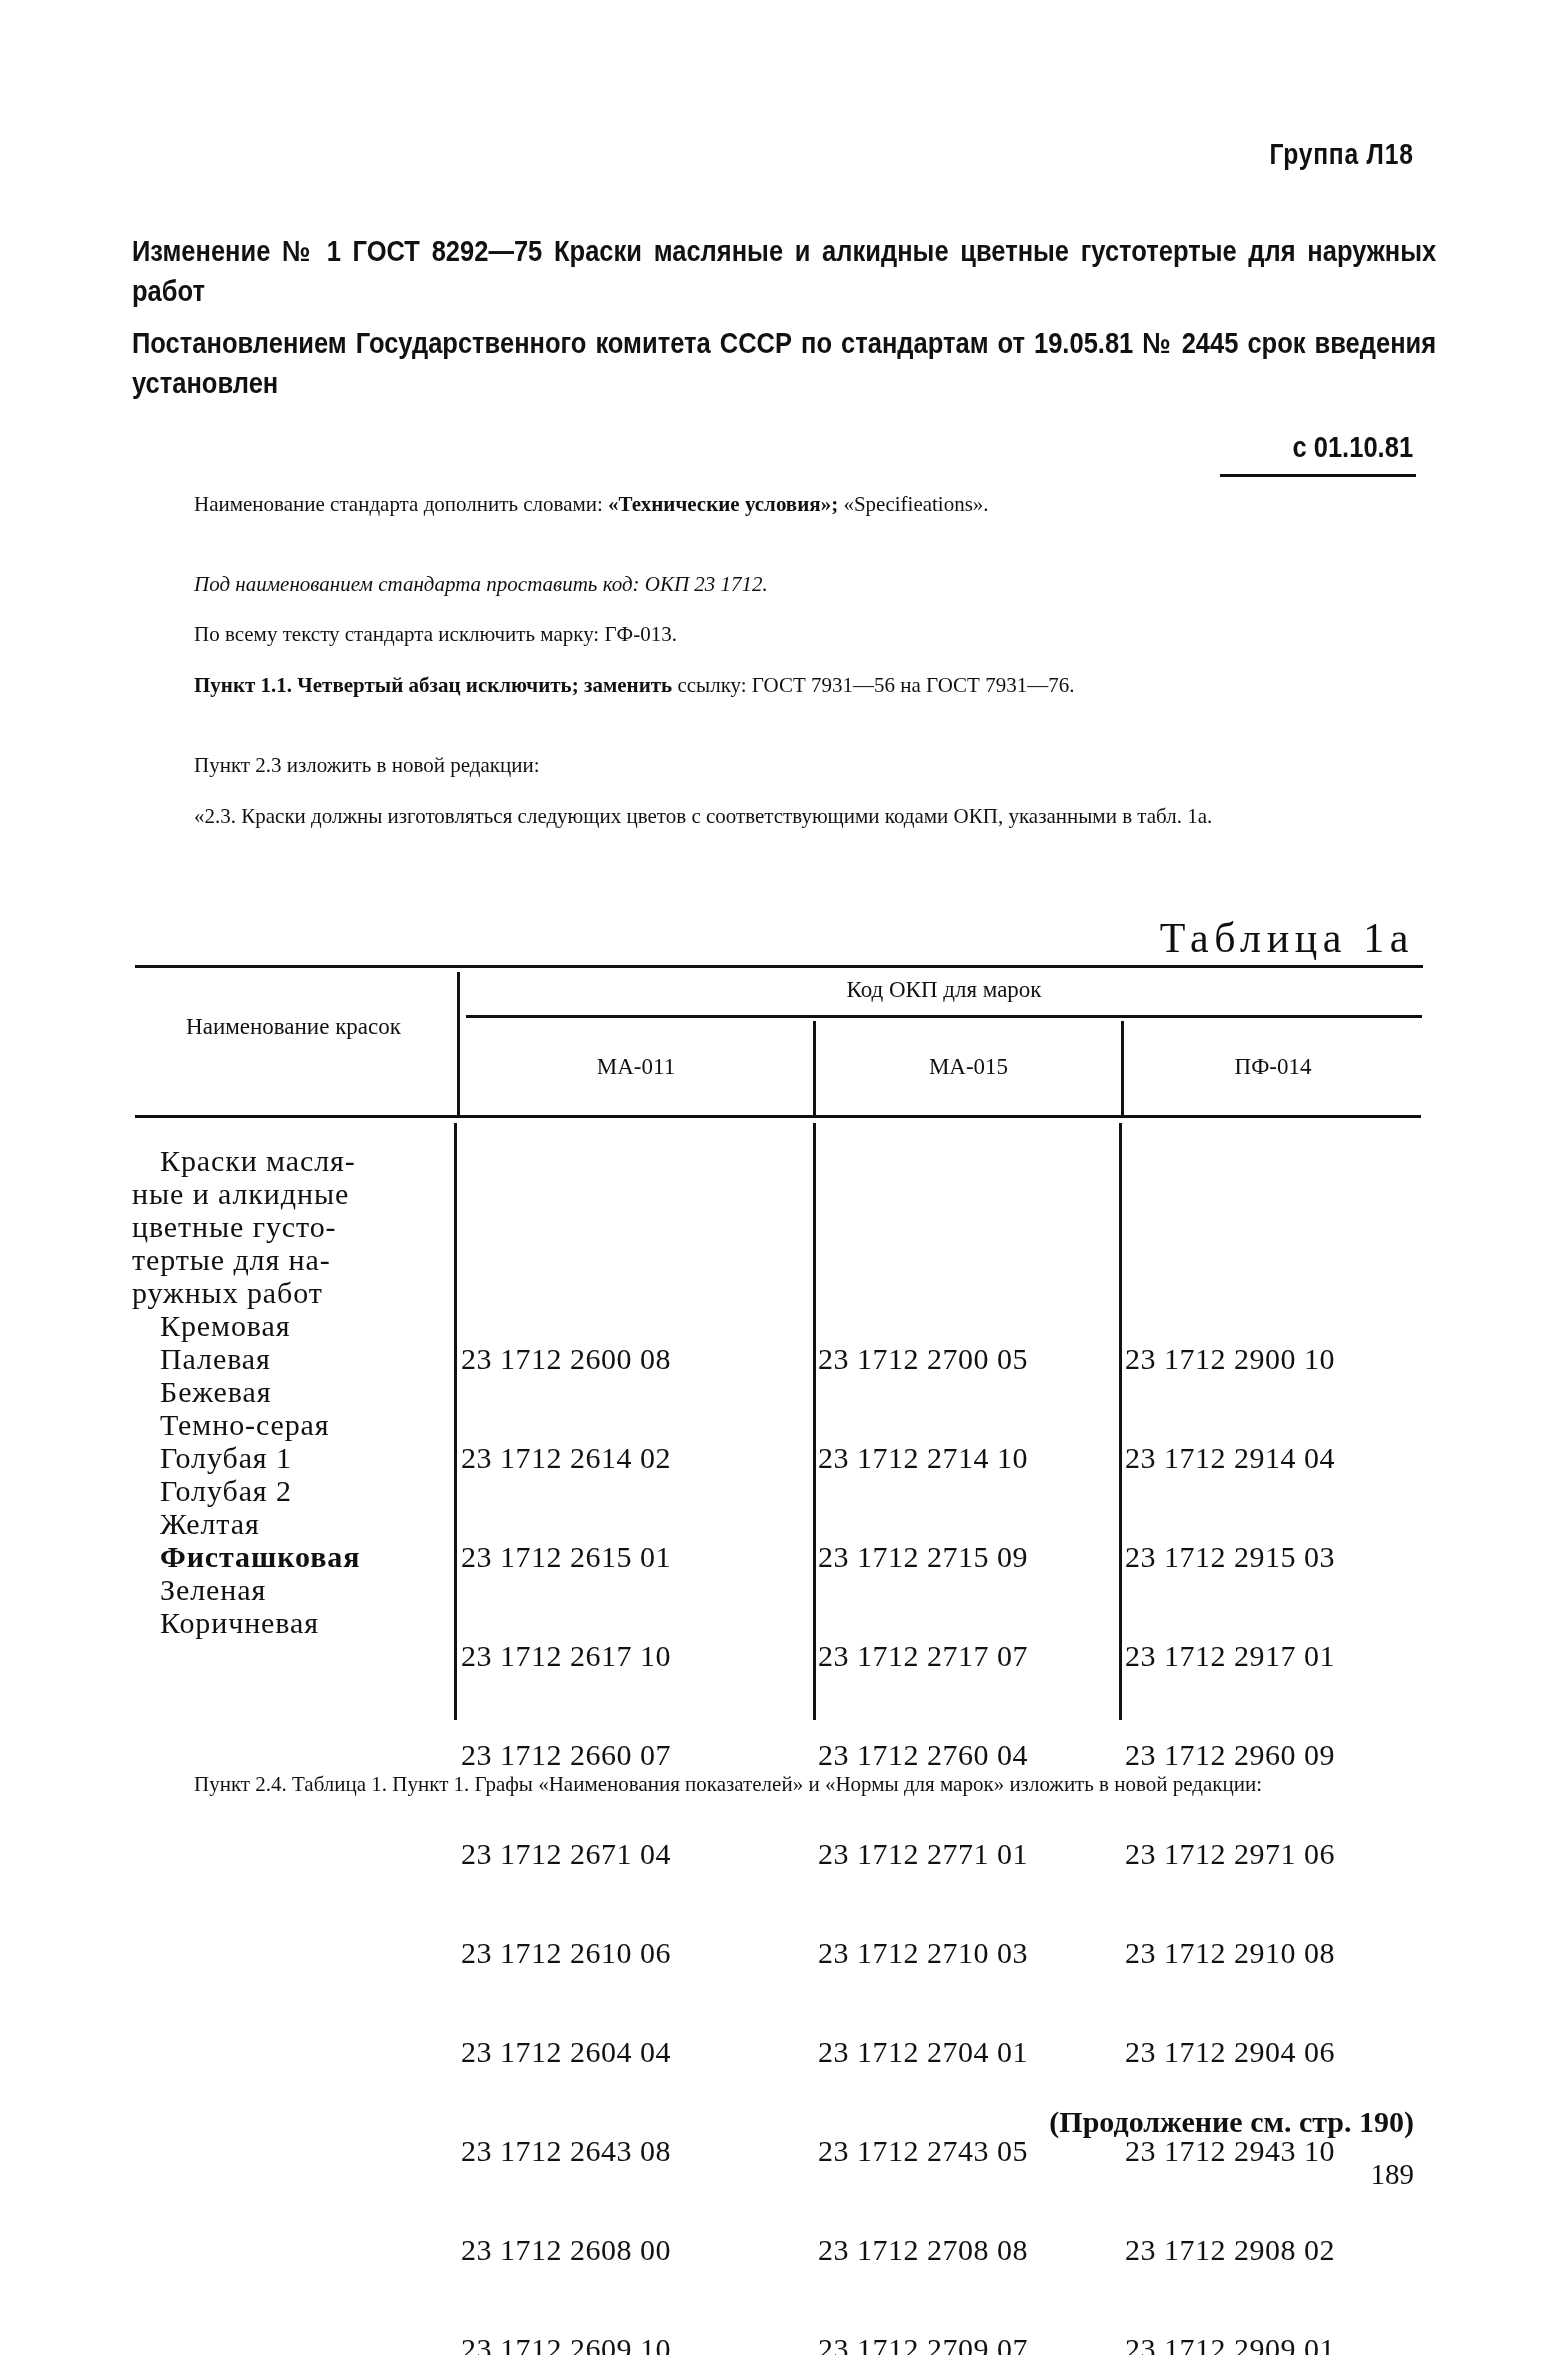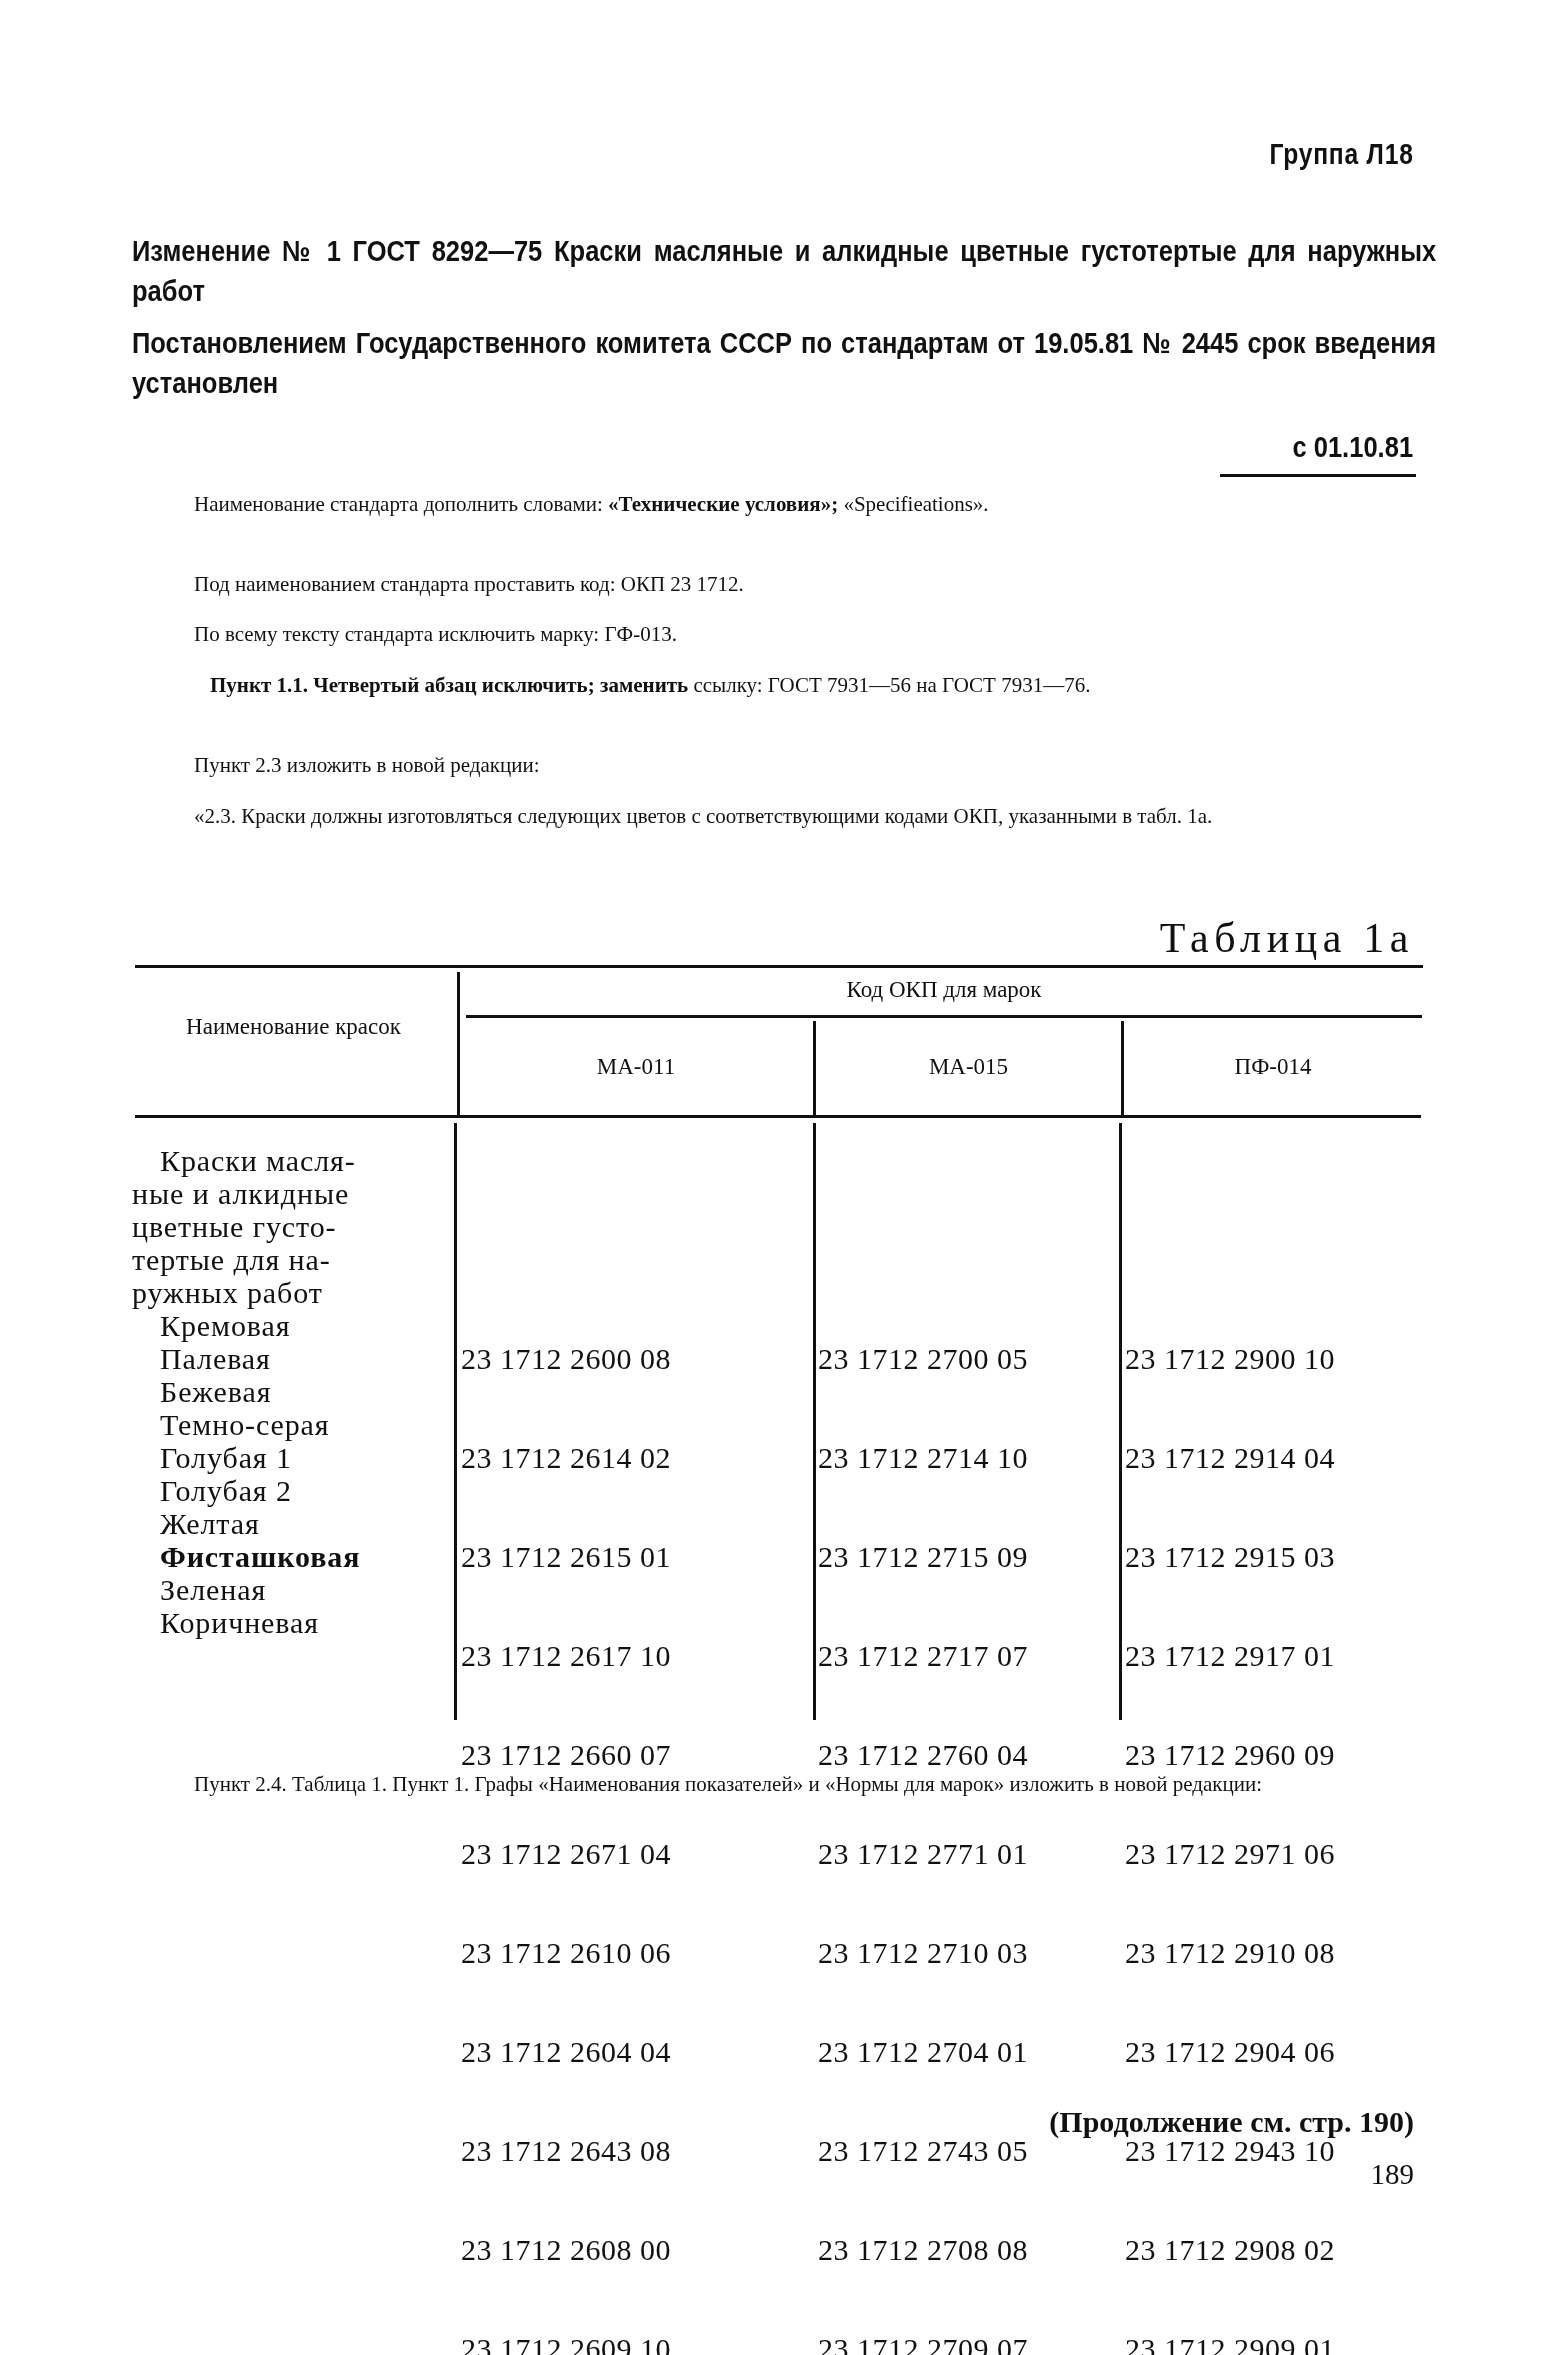--- a/index.html
+++ b/index.html
@@ -9,23 +9,23 @@
   .abs { position: absolute; }
   .group { right: 149px; top: 138px; font-size: 29px; font-weight: bold; transform: scaleX(0.85); transform-origin: right top; letter-spacing: 0.9px; }
   .heading { left: 132px; width: 1305px; font-size: 29px; font-weight: bold; line-height: 40px; transform: scaleX(0.88); transform-origin: left top; text-align: justify; }
   .h1 { top: 231px; width: 1482px; }
   .h2 { top: 323px; width: 1482px; }
   .date { right: 150px; top: 431px; font-size: 29px; font-weight: bold; transform: scaleX(0.88); transform-origin: right top; }
   .date-rule { right: 147px; top: 474px; width: 196px; height: 2.8px; background: #111; }
   .para { left: 132px; width: 1282px; font-size: 21px; line-height: 38px; text-align: justify; }
   .para .ind { display: inline-block; width: 62px; }
   .p1 { top: 485px; }
-  .p2 { top: 565px; }
+  .p2 { top: 565px; font-style: italic; }
   .p3 { top: 615px; }
-  .p4 { top: 666px; margin-left: 16px; }
+  .p4 { top: 666px; }
   .p5 { top: 746px; }
   .p6 { top: 797px; }
   .b { font-weight: bold; }
   .tbl-cap { right: 149px; top: 914px; font-size: 42px; letter-spacing: 5.6px; }
   .rule { background: #111; height: 2.8px; }
   .vline { background: #111; width: 2.8px; }
   .th { font-size: 23px; text-align: center; line-height: 28px; }
   .names { left: 132px; top: 1144px; font-size: 30px; line-height: 33px; letter-spacing: 0.9px; font-family: Liberation Serif, serif; }
   .names div { white-space: nowrap; }
   .names .sub { padding-left: 28px; }

